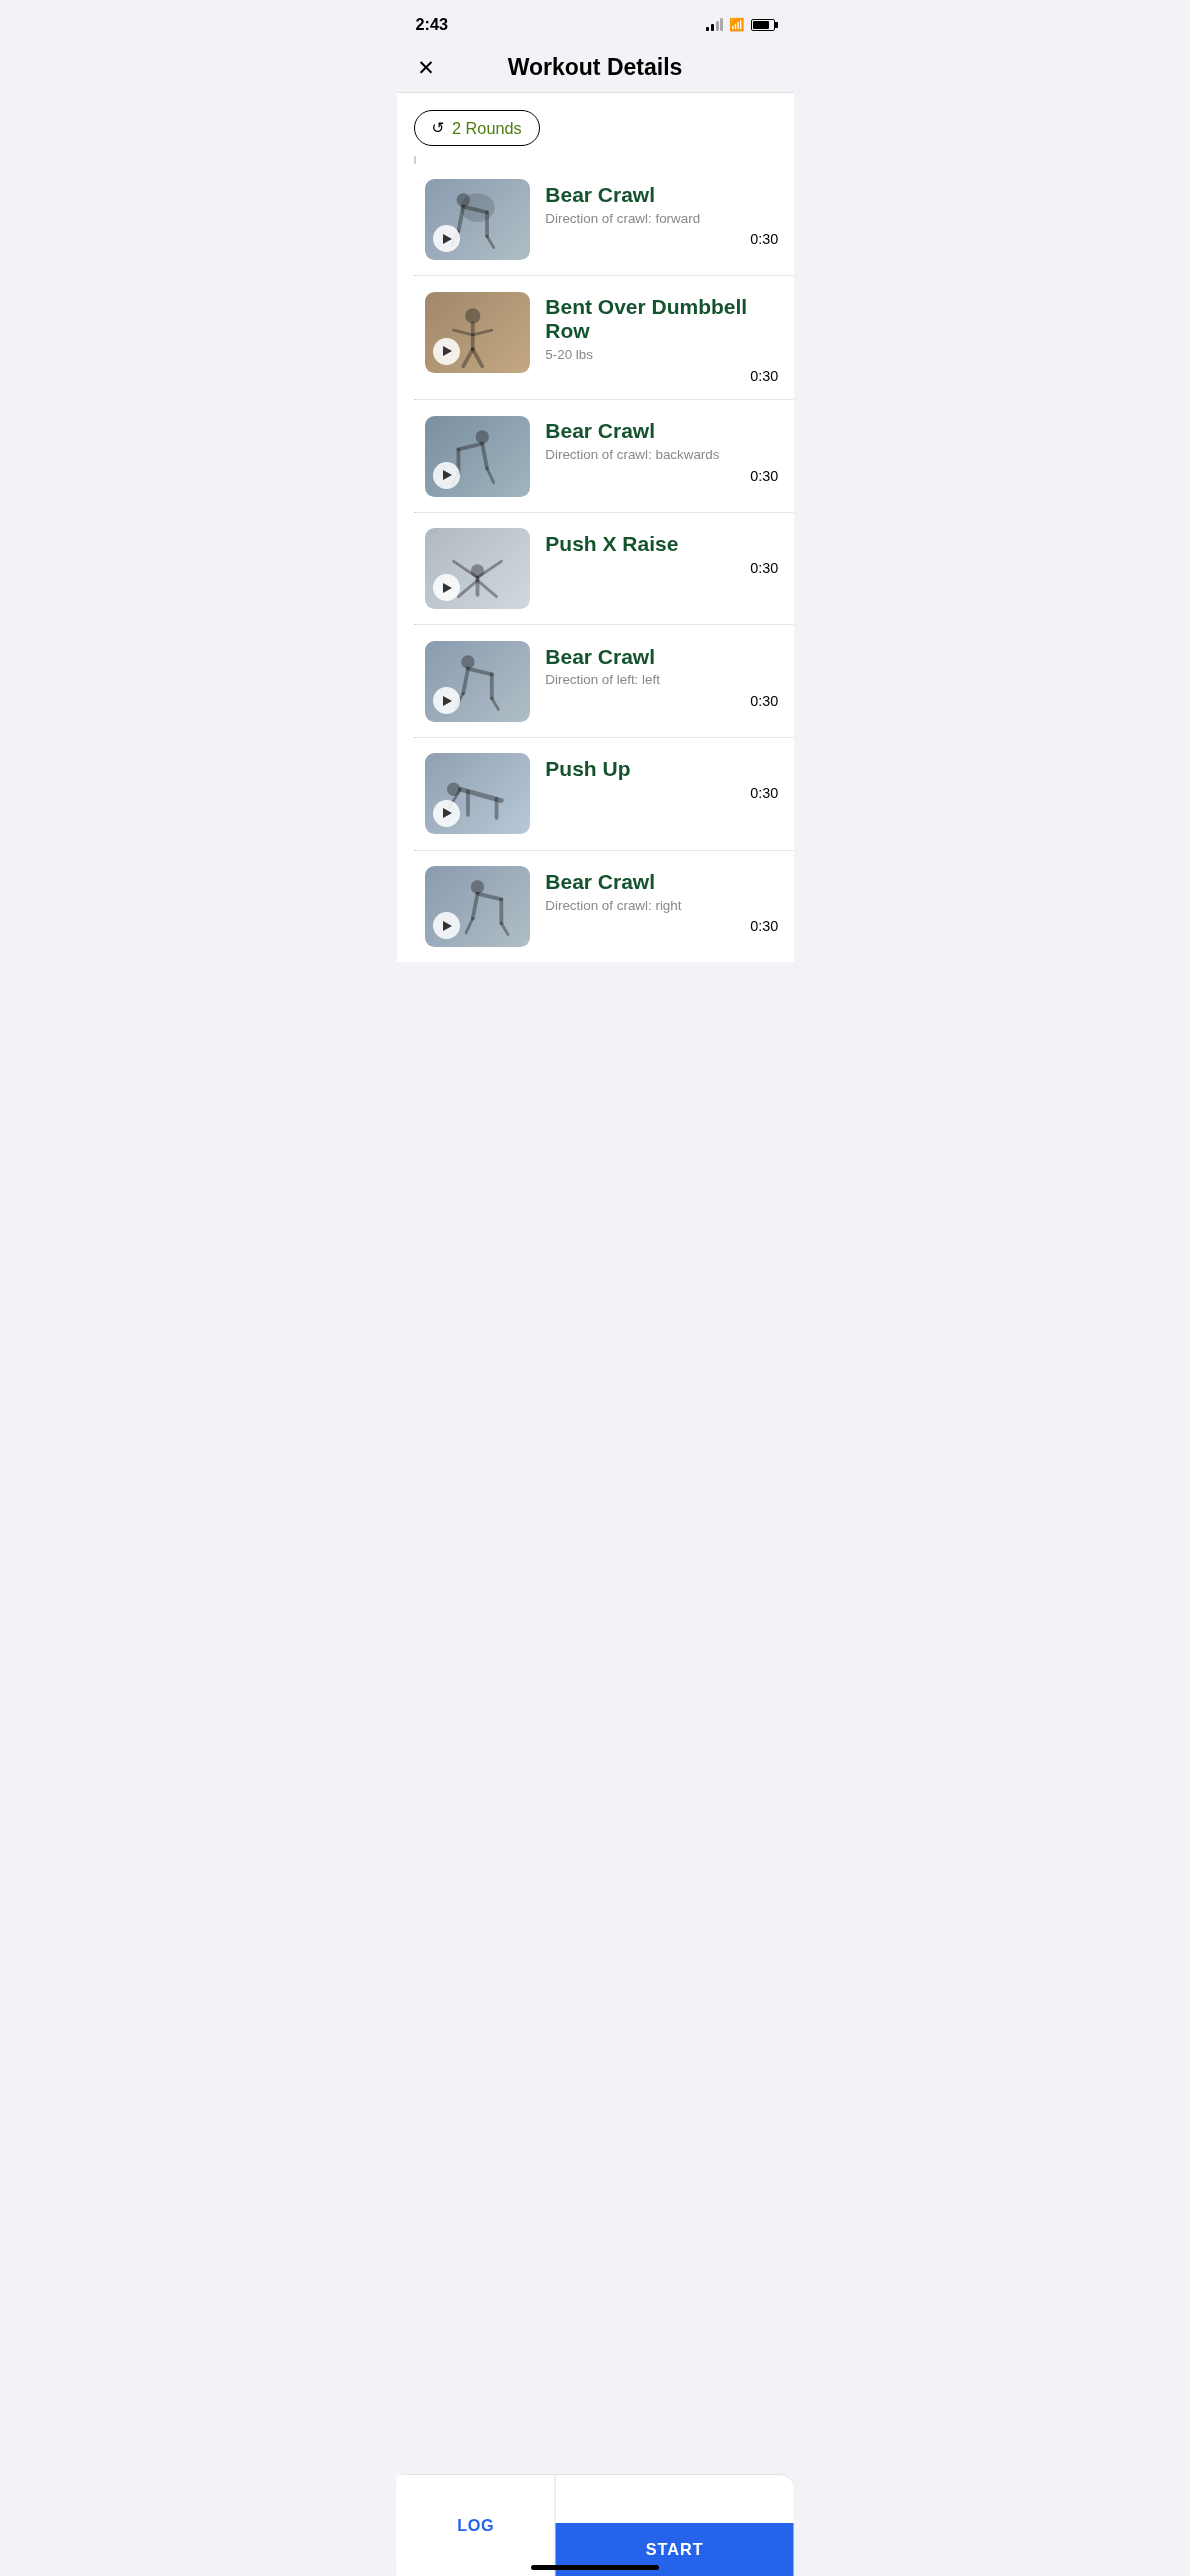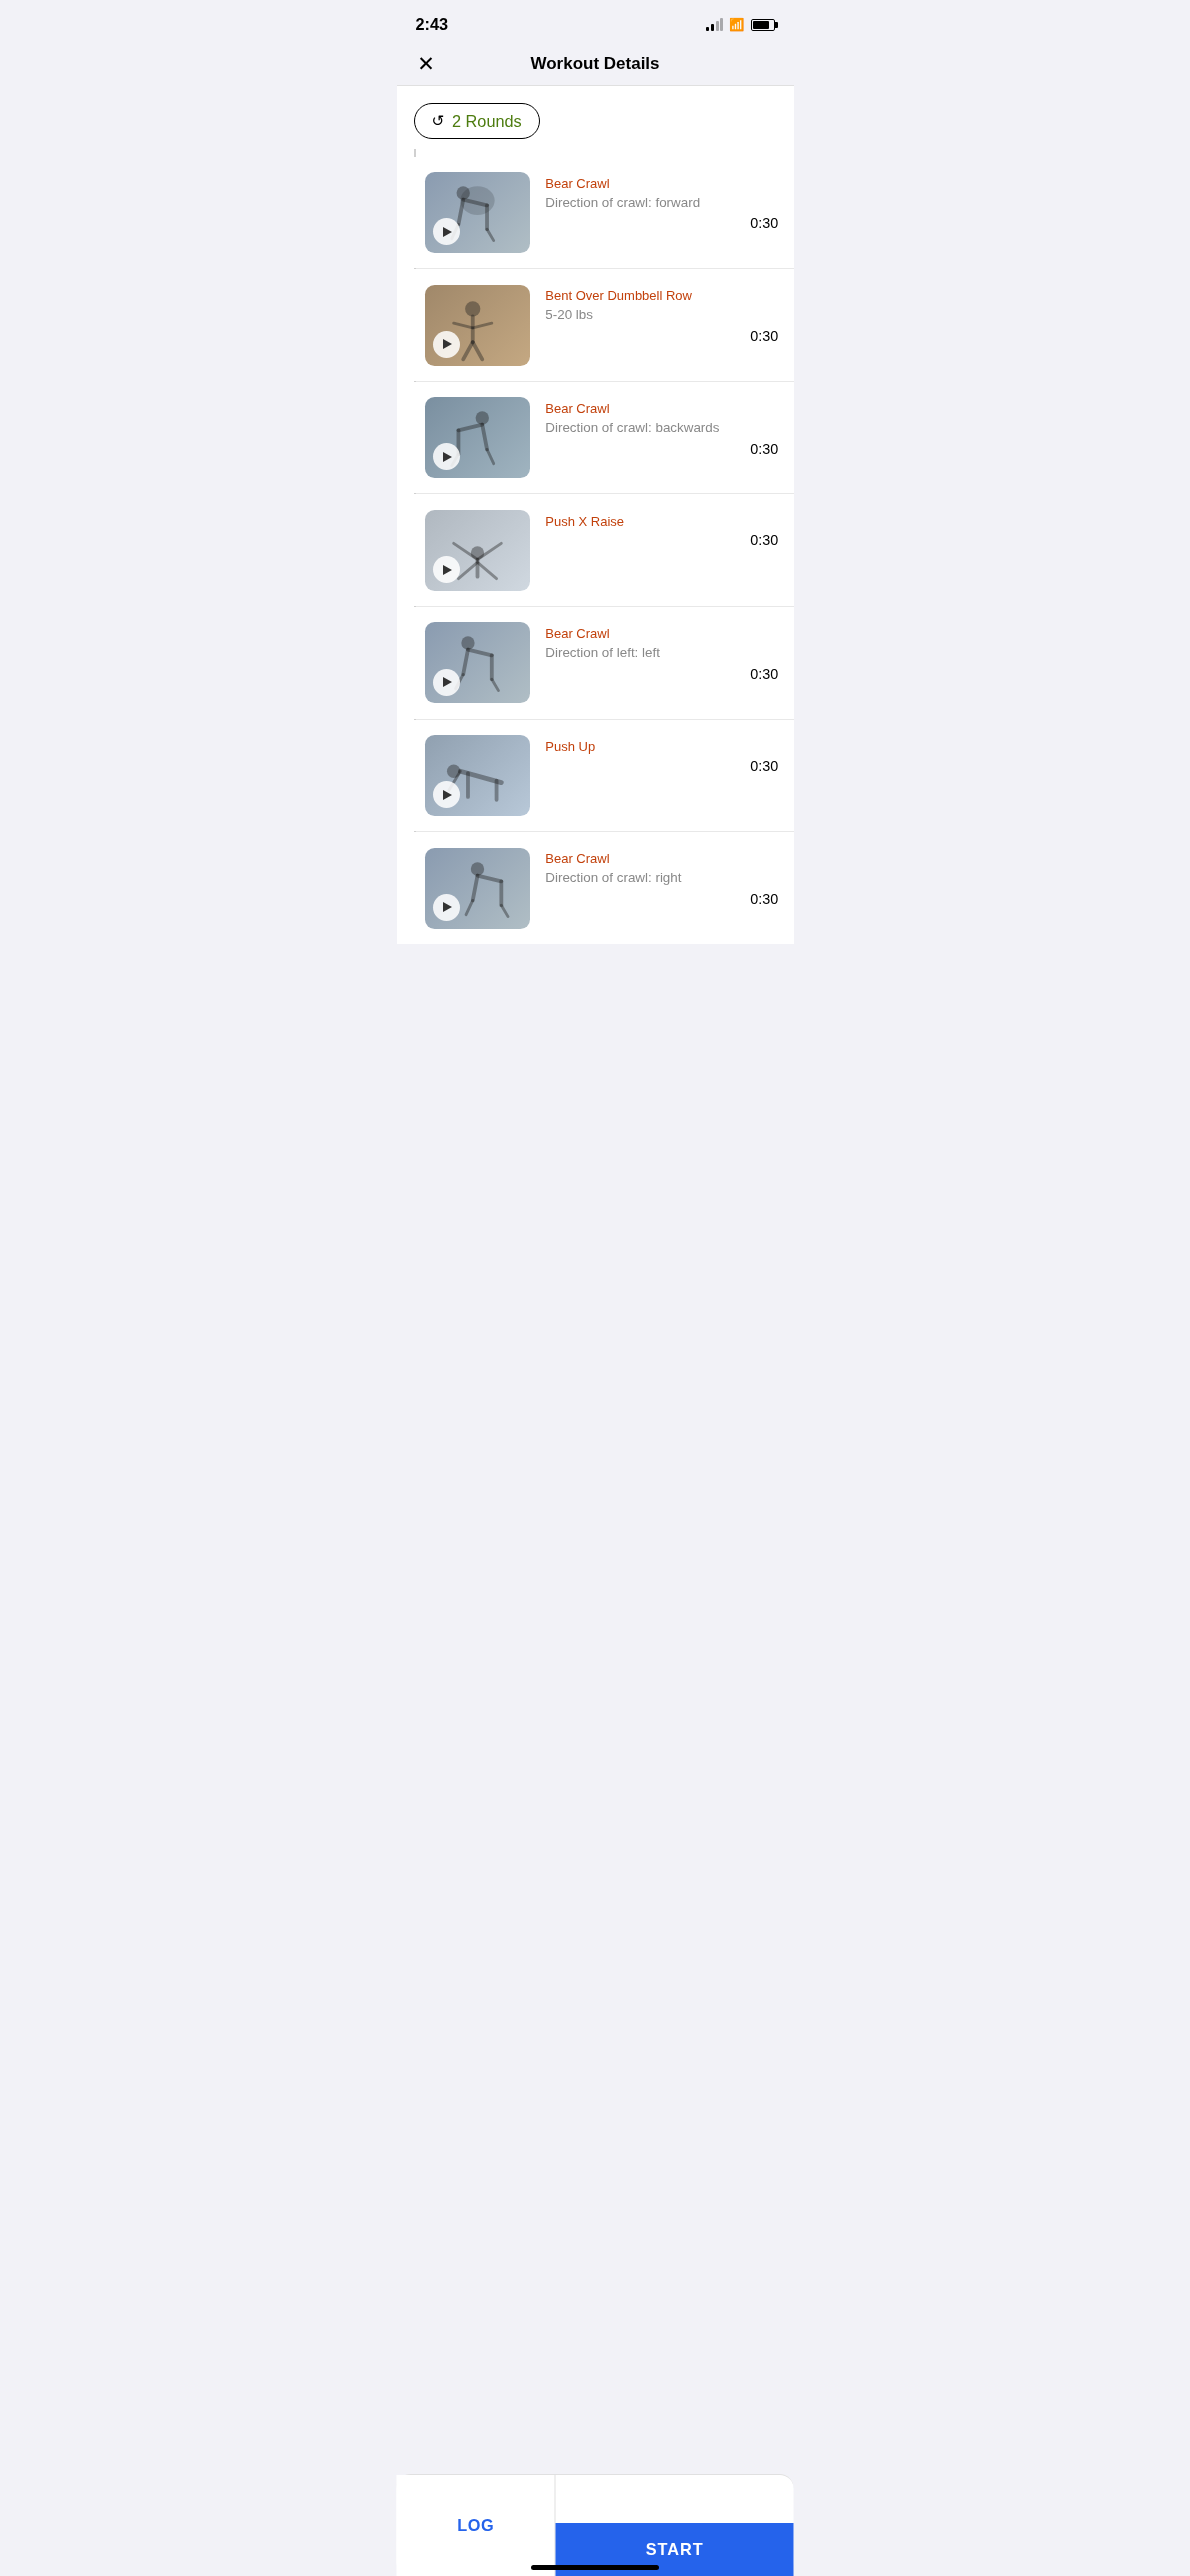--- a/index.html
+++ b/index.html
@@ -101,21 +101,21 @@
       background: none;
       border: none;
       cursor: pointer;
       font-size: 21px;
       color: #000;
       line-height: 1;
       padding: 3.8px;
     }
 
     .header-title {
-      font-size: 17px;
+      font-size: 23px;
       font-weight: 600;
       color: #000;
     }
 
     
     .rounds-section {
       background: #fff;
       padding: 17px 17px 9.6px 17px;
     }
 
@@ -204,23 +204,23 @@
       border-left: 9.6px solid #333;
       margin-left: 1.9px;
     }
 
     .exercise-info {
       flex: 1;
       padding-top: 3.8px;
     }
 
     .exercise-name {
-      font-size: 13px;
-      font-weight: 400;
-      color: #c2410c;
+      font-size: 21px;
+      font-weight: 700;
+      color: #14532d;
       margin-bottom: 3.8px;
     }
 
     .exercise-detail {
       font-size: 13.4px;
       color: #888;
       margin-bottom: 5.8px;
     }
 
     .exercise-duration {

